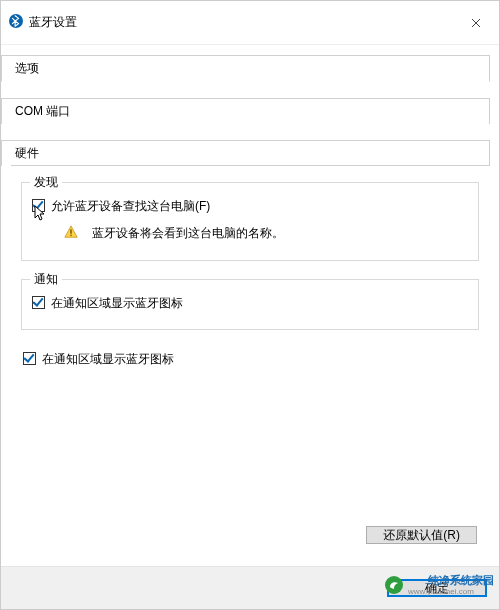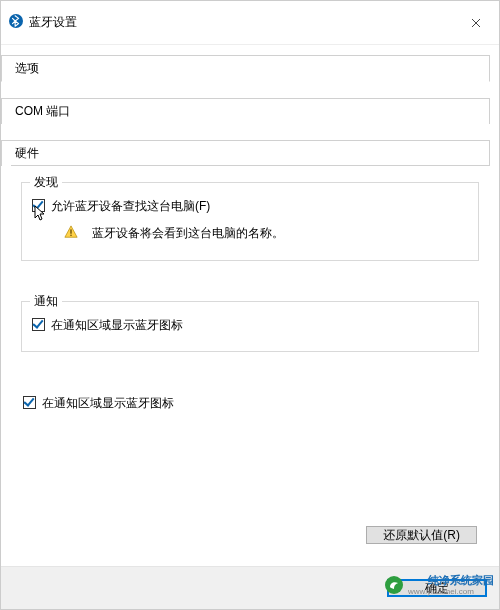--- a/index.html
+++ b/index.html
@@ -40,21 +40,21 @@
   }
   .tab.inactive { background: #fff; color: #000; }
   .tab-underline-wrap {
     margin: 0 10px;
     border-top: 1px solid #d0d0d0;
     margin-top: -1px;
     z-index: 1;
   }
   .tab-panel {
     flex: 1; margin: 0 10px 10px 10px; padding: 16px 10px 10px 10px;
-    display: flex; flex-direction: column; gap: 22px;
+    display: flex; flex-direction: column;
   }
   .groupbox {
     border: 1px solid #d9d9d9; padding: 12px 10px 16px 10px; margin-bottom: 18px;
     position: relative;
   }
   .groupbox-title {
     position: absolute; top: -9px; left: 8px; background: #fff; padding: 0 4px;
     font-size: 12px;
   }
   .row { display: flex; align-items: flex-start; gap: 6px; margin: 2px 0; }

